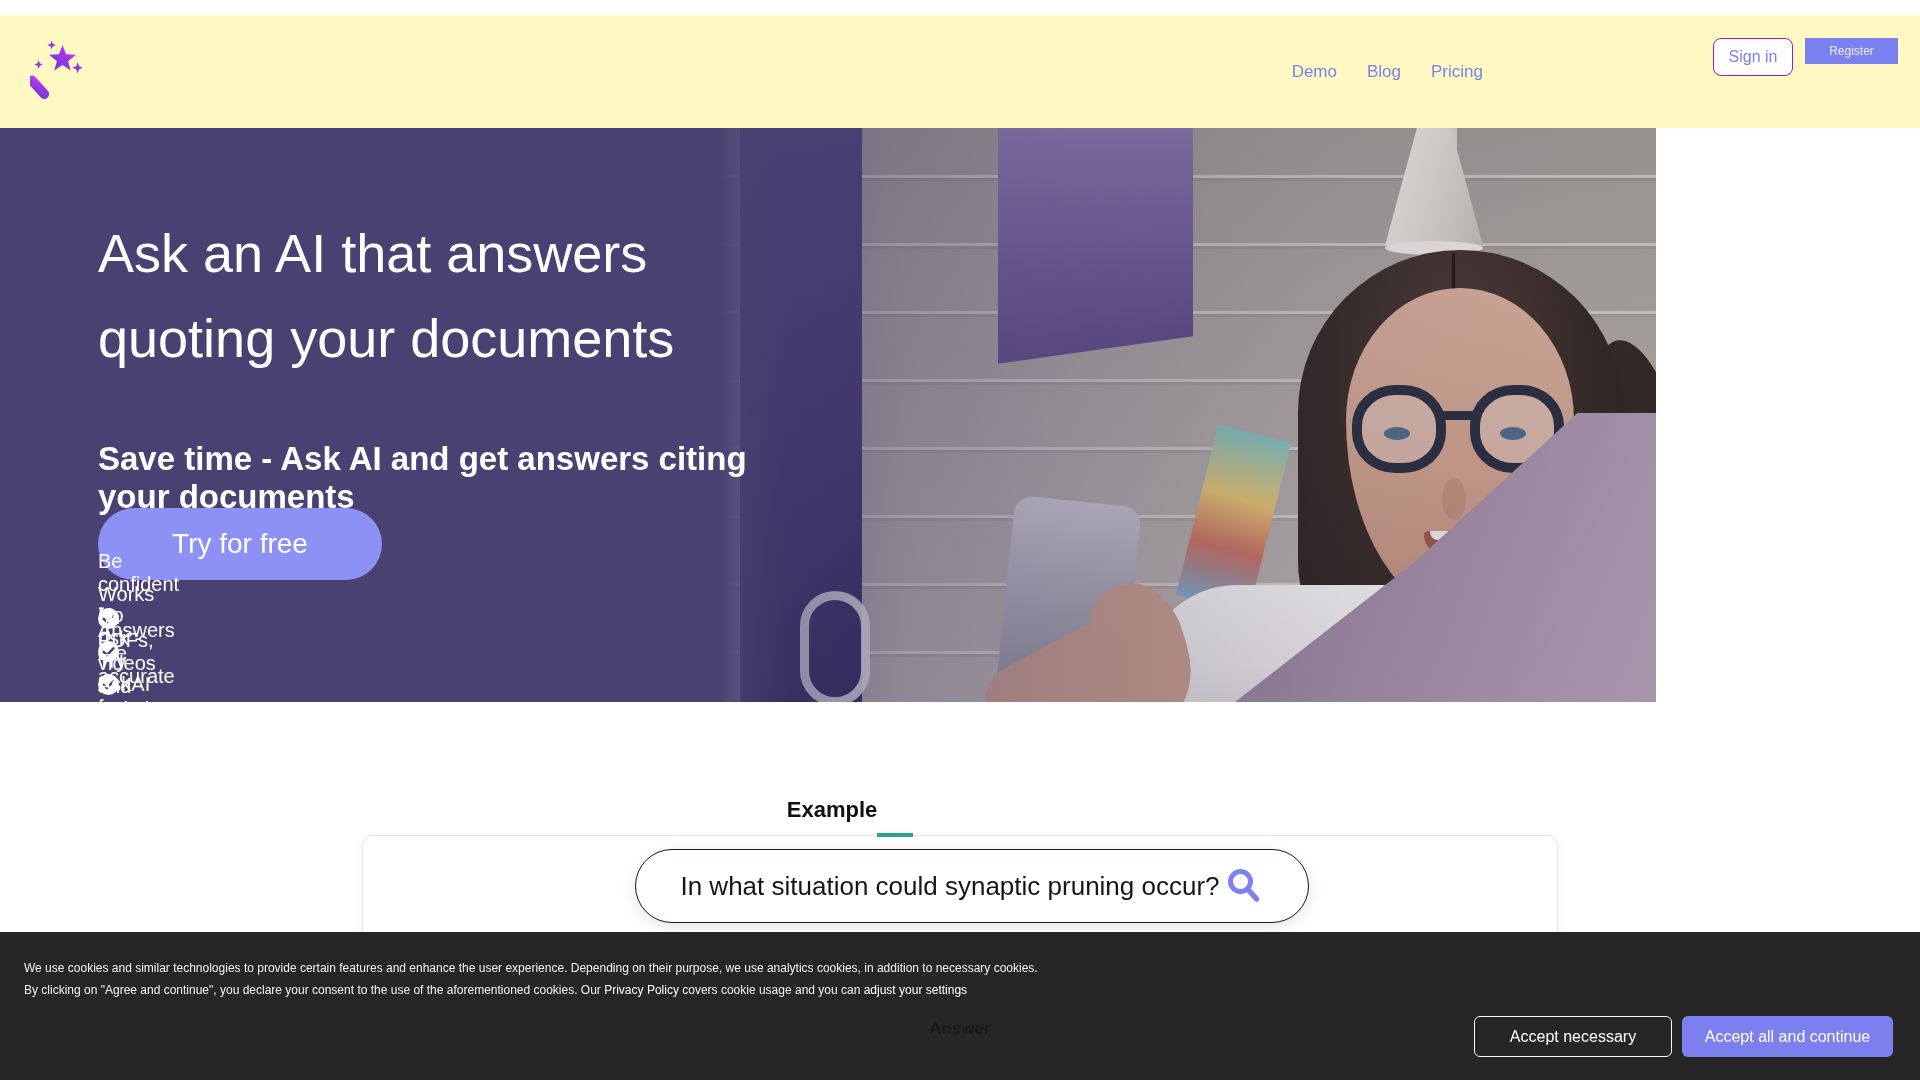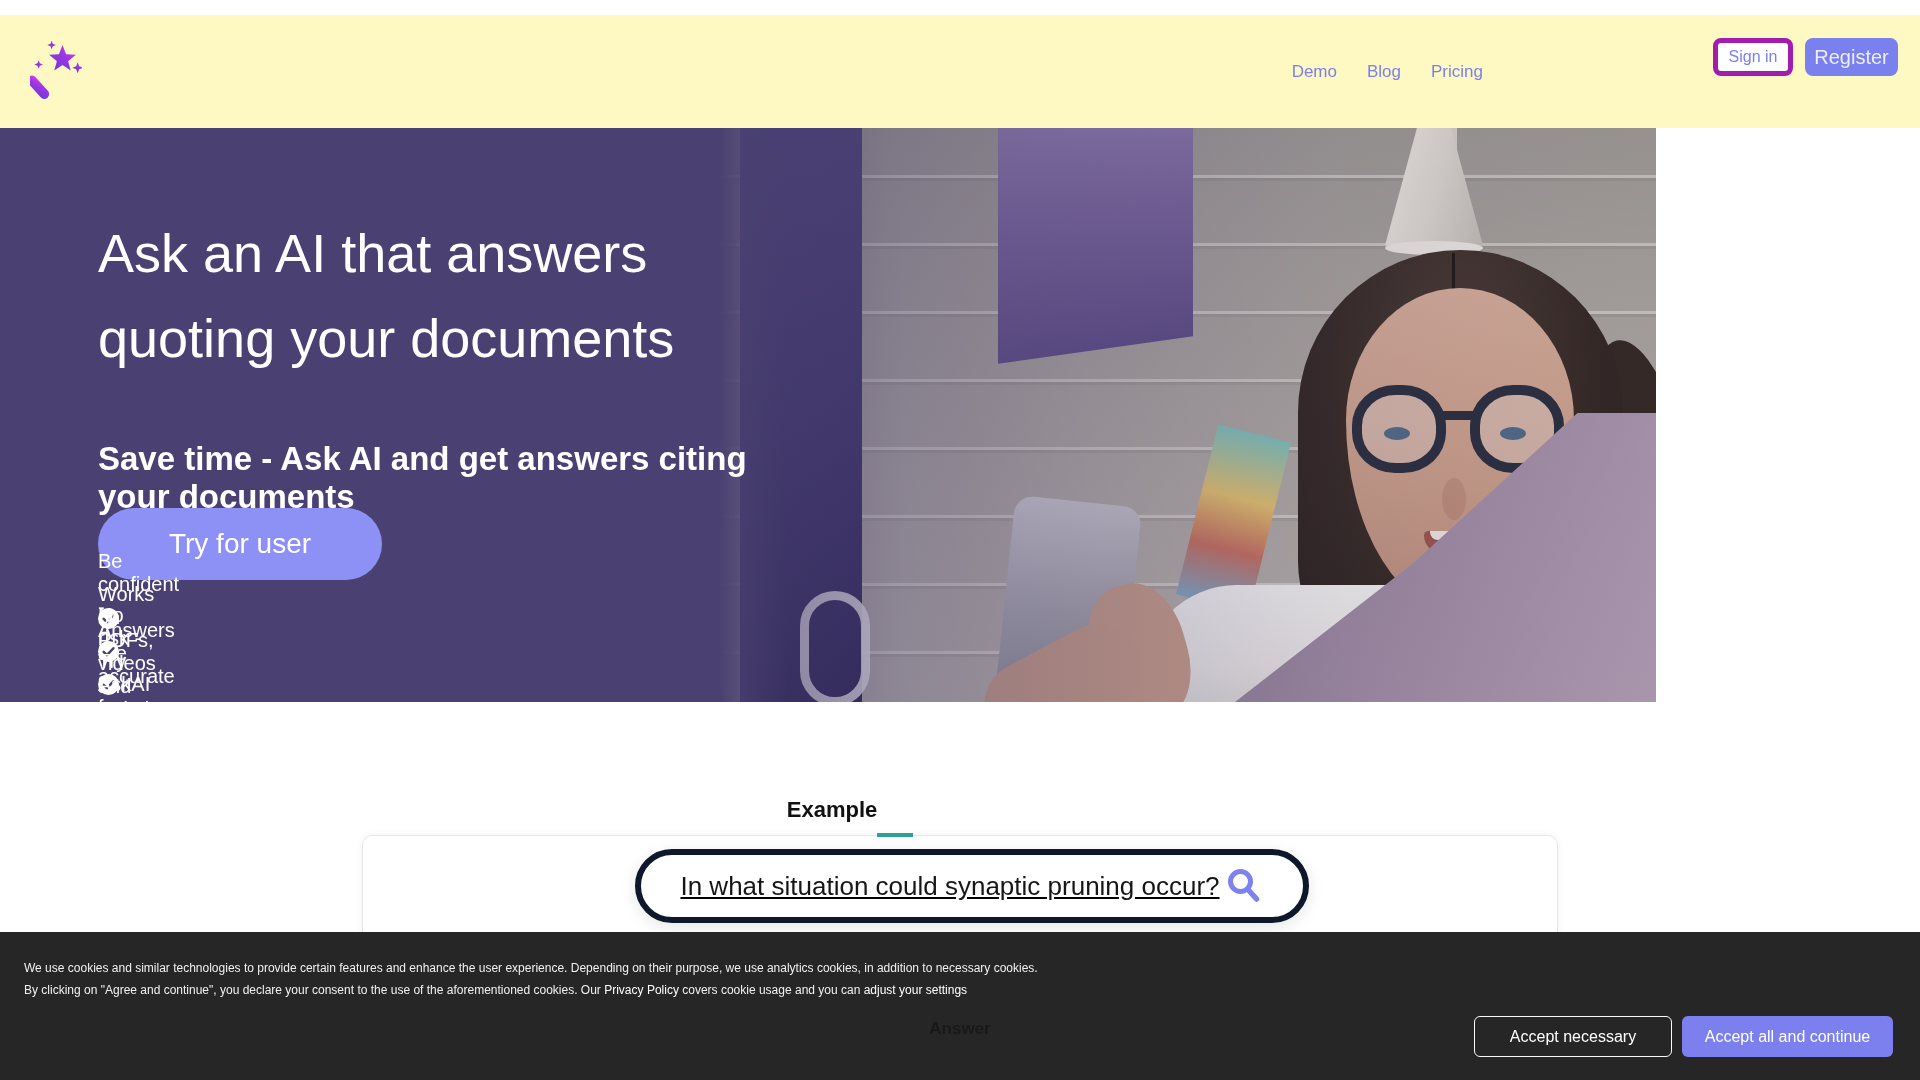--- a/index.html
+++ b/index.html
@@ -8,24 +8,24 @@
   .page { position:relative; width:1920px; height:1080px; }
 
   
   .navbar { position:absolute; left:0; top:0; width:1920px; height:113px;
     background:#fef9c3; z-index:20;margin-top:15px; }
   .logo { position:absolute; left:30px; top:24px; width:52px; height:64px; cursor:pointer; }
   .nav-links { position:absolute; right:437px; top:0; height:113px;
     display:flex; align-items:center; gap:30px; }
   .nav-link { color:#7b80ef; font-size:17px; text-decoration:none; cursor:pointer; }
   .nav-auth { position:absolute; right:22px; top:23px; display:flex; gap:12px; }
-  .btn-signin { width:80px; height:38px; border:5px solid #a21caf; border-radius:8px;
+  .btn-signin { width:80px; height:38px; border:1px solid #a21caf; border-radius:8px;
     background:#fff; color:#7b80ef; font-size:16px; font-family:inherit; cursor:pointer; }
-  .btn-register { width:93px; height:38px; border:none; border-radius:8px;
-    background:#7b80ef; color:#eceefc; font-size:20px; font-family:inherit; cursor:pointer; }
+  .btn-register { width:93px; height:26px; border:none; border-radius:0;
+    background:#7b80ef; color:#eceefc; font-size:12px; font-family:inherit; cursor:pointer; }
 
   
   .hero { position:absolute; left:0; top:113px; width:1656px; height:589px; overflow:hidden; }
   .hero * { position:absolute; }
   .photo-wall { left:0; top:0; width:1920px; height:589px;
     background:
       repeating-linear-gradient(180deg, rgba(255,255,255,0) 0 62px,
         rgba(246,243,238,0.45) 62px 65px, rgba(92,87,80,0.13) 65px 68px),
       linear-gradient(180deg,#9d9992 0%,#a8a39b 30%,#b2aca4 65%,#b8b2aa 100%); }
   .photo-purple-wall { left:998px; top:-18px; width:195px; height:255px;
@@ -107,23 +107,23 @@
   
   .example { position:absolute; left:0; top:702px; width:1920px; height:378px; }
   .example-heading { position:absolute; left:0; top:797px; width:1664px;
     text-align:center; font-size:22px; font-weight:700; color:#111; }
   .teal-dash { position:absolute; left:877px; top:833px; width:36px; height:4px;
     background:#2aa394; z-index:3; }
   .example-card { position:absolute; left:362px; top:835px; width:1196px; height:420px;
     background:#fff; border:1px solid #e7e7e7; border-radius:10px;
     box-shadow:0 1px 10px rgba(0,0,0,0.06); z-index:2; }
   .search-pill { position:absolute; left:272px; top:13px; width:674px; height:74px;
-    background:#fff; border:6px solid #0f172a; border-radius:37px;
+    background:#fff; border:1px solid #0f172a; border-radius:37px;
     box-shadow:0 4px 16px rgba(0,0,0,0.10);
-    display:flex; align-items:center; justify-content:center; gap:4px; cursor:text;text-decoration:underline; }
+    display:flex; align-items:center; justify-content:center; gap:4px; cursor:text; }
   .search-question { font-size:26px; color:#161616; }
   .answer-heading { position:absolute; left:0; top:183px; width:100%; text-align:center;
     font-size:17px; font-weight:700; color:#3c3c40; z-index:60; }
 
   
   .cookie-banner { position:absolute; left:0; top:932px; width:1920px; height:148px;
     background:rgba(21,21,21,0.93); color:#f1f1f1; z-index:50; }
   .cookie-text { position:absolute; left:24px; top:25px; width:1440px;
     font-size:12px; line-height:22px; }
   .cookie-text p { margin:0; }
@@ -199,21 +199,21 @@
     <div class="w-collar"></div>
     <div class="laptop"></div>
     <div class="phone"></div>
     <div class="hand-fingers"></div>
     <div class="forearm"></div>
     <div class="hero-overlay"></div>
 
     <div class="hero-content">
       <h1 class="hero-title">Ask an AI that answers quoting your documents</h1>
       <h2 class="hero-subtitle">Save time - Ask AI and get answers citing your documents</h2>
-      <button class="cta-button">Try for user</button>
+      <button class="cta-button">Try for free</button>
       <ul class="bullets">
         <li class="bullet">
           <svg width="21" height="21" viewBox="0 0 20 20">
             <circle cx="10" cy="10" r="10" fill="#ffffff"></circle>
             <path d="M5.4 10.4 l3.1 3.1 l6.2 -6.6" stroke="#4a4172" stroke-width="2.4" fill="none" stroke-linecap="round" stroke-linejoin="round"></path>
           </svg>
           <span>Be confident - Answers are accurate</span>
         </li>
         <li class="bullet">
           <svg width="21" height="21" viewBox="0 0 20 20">

